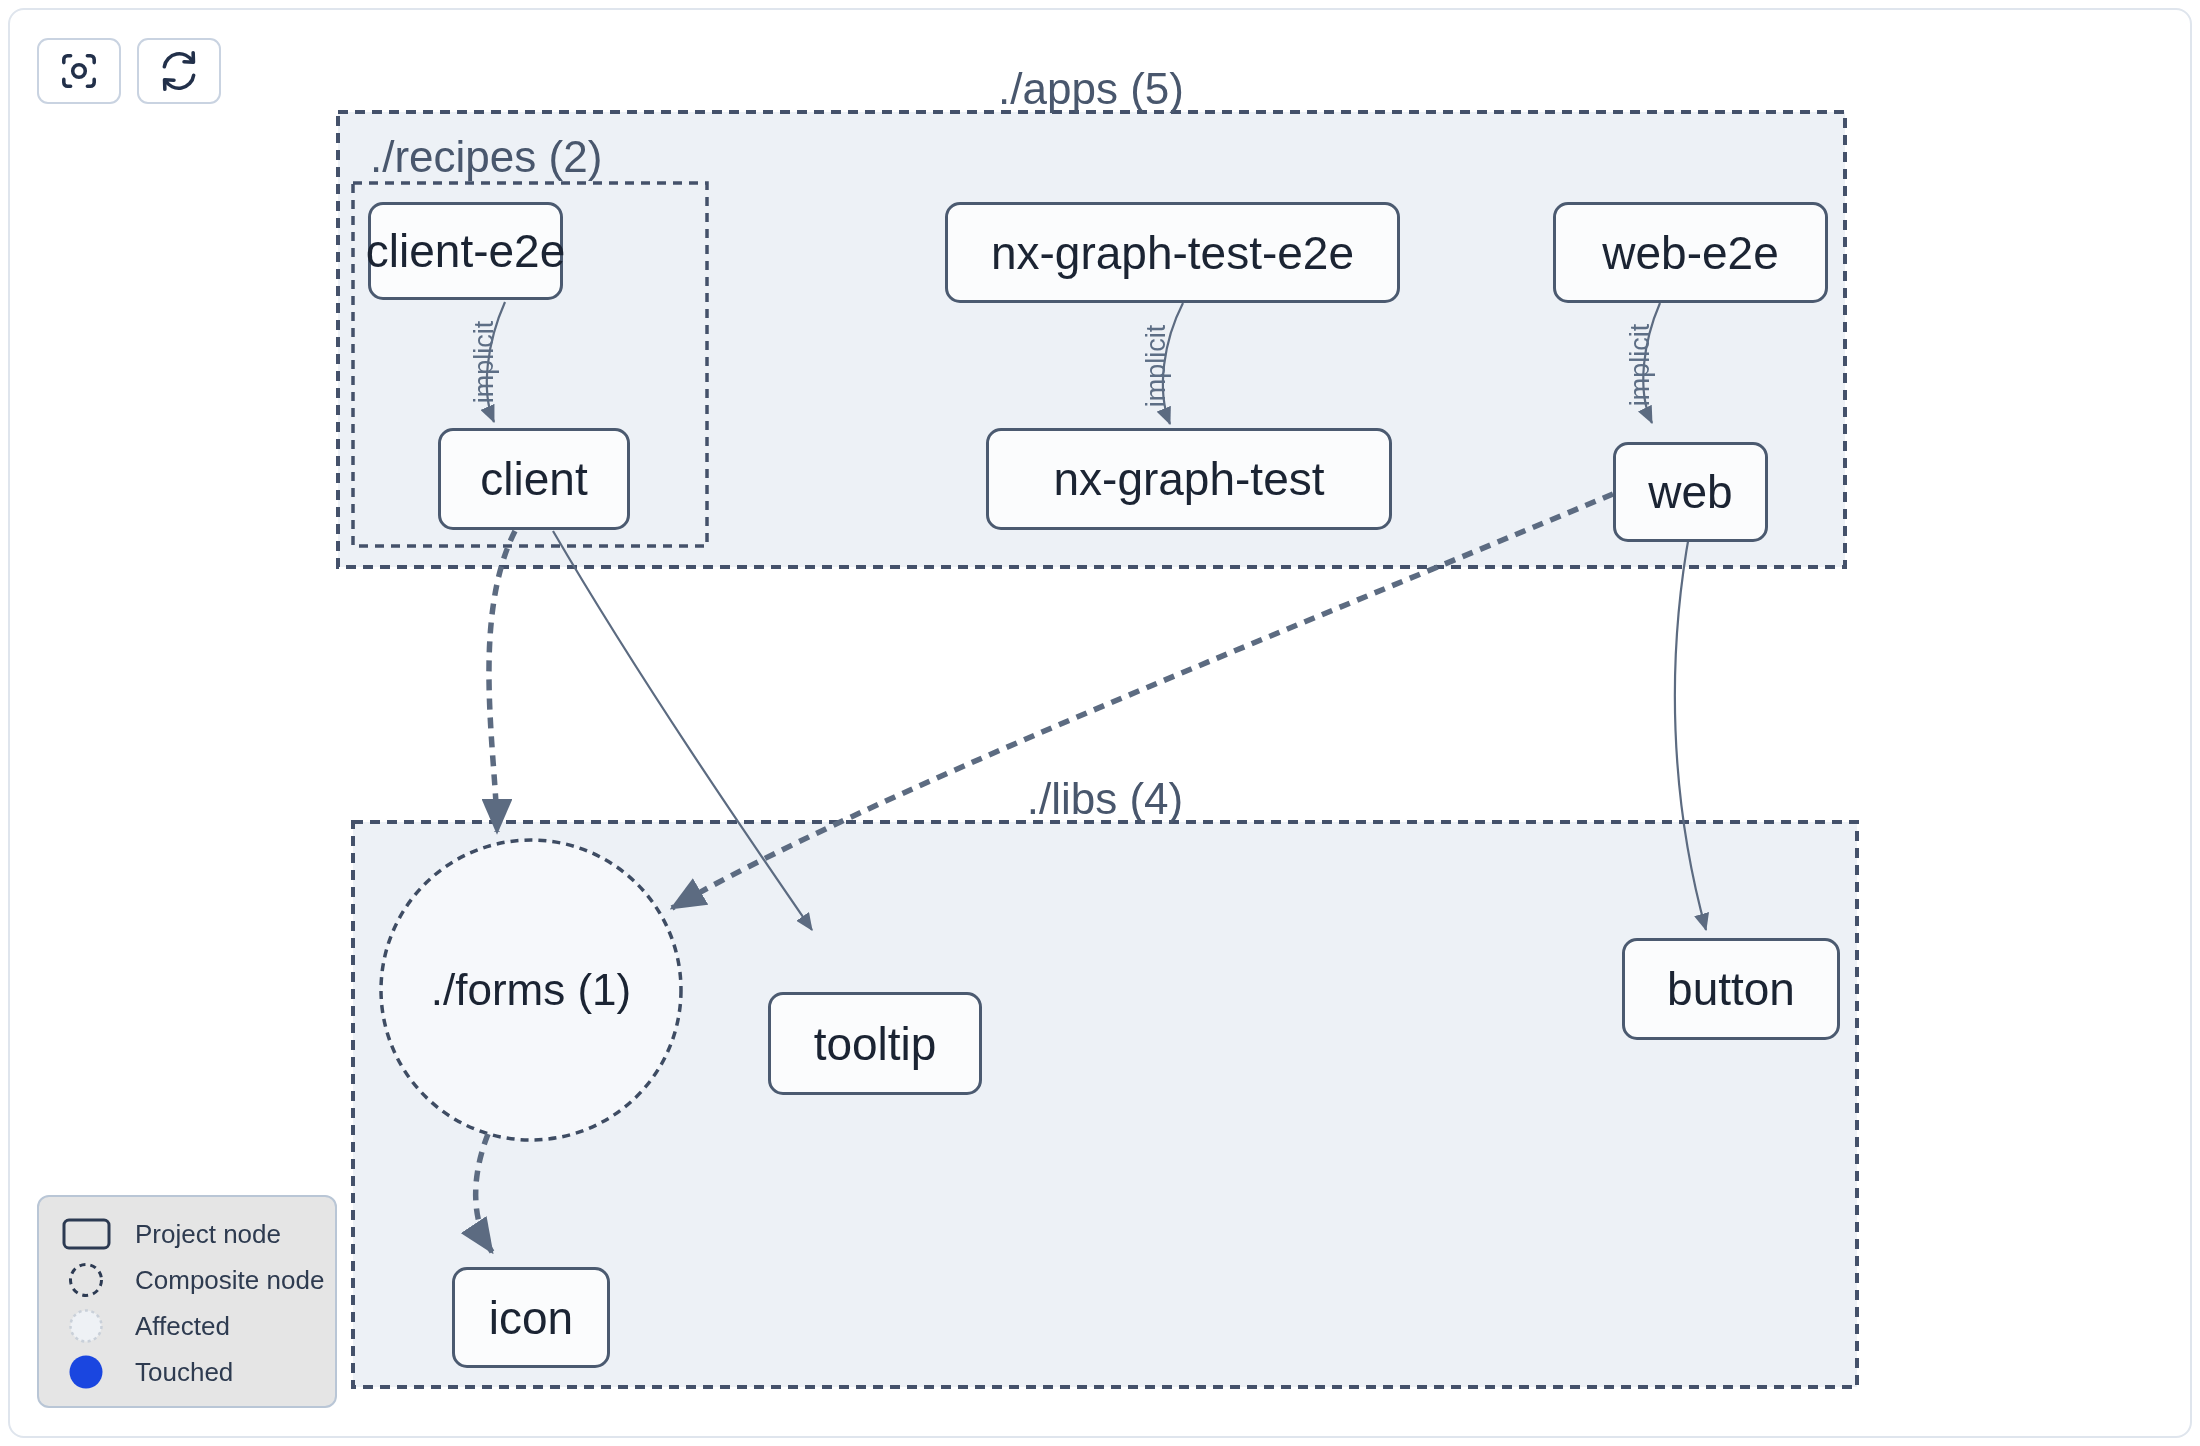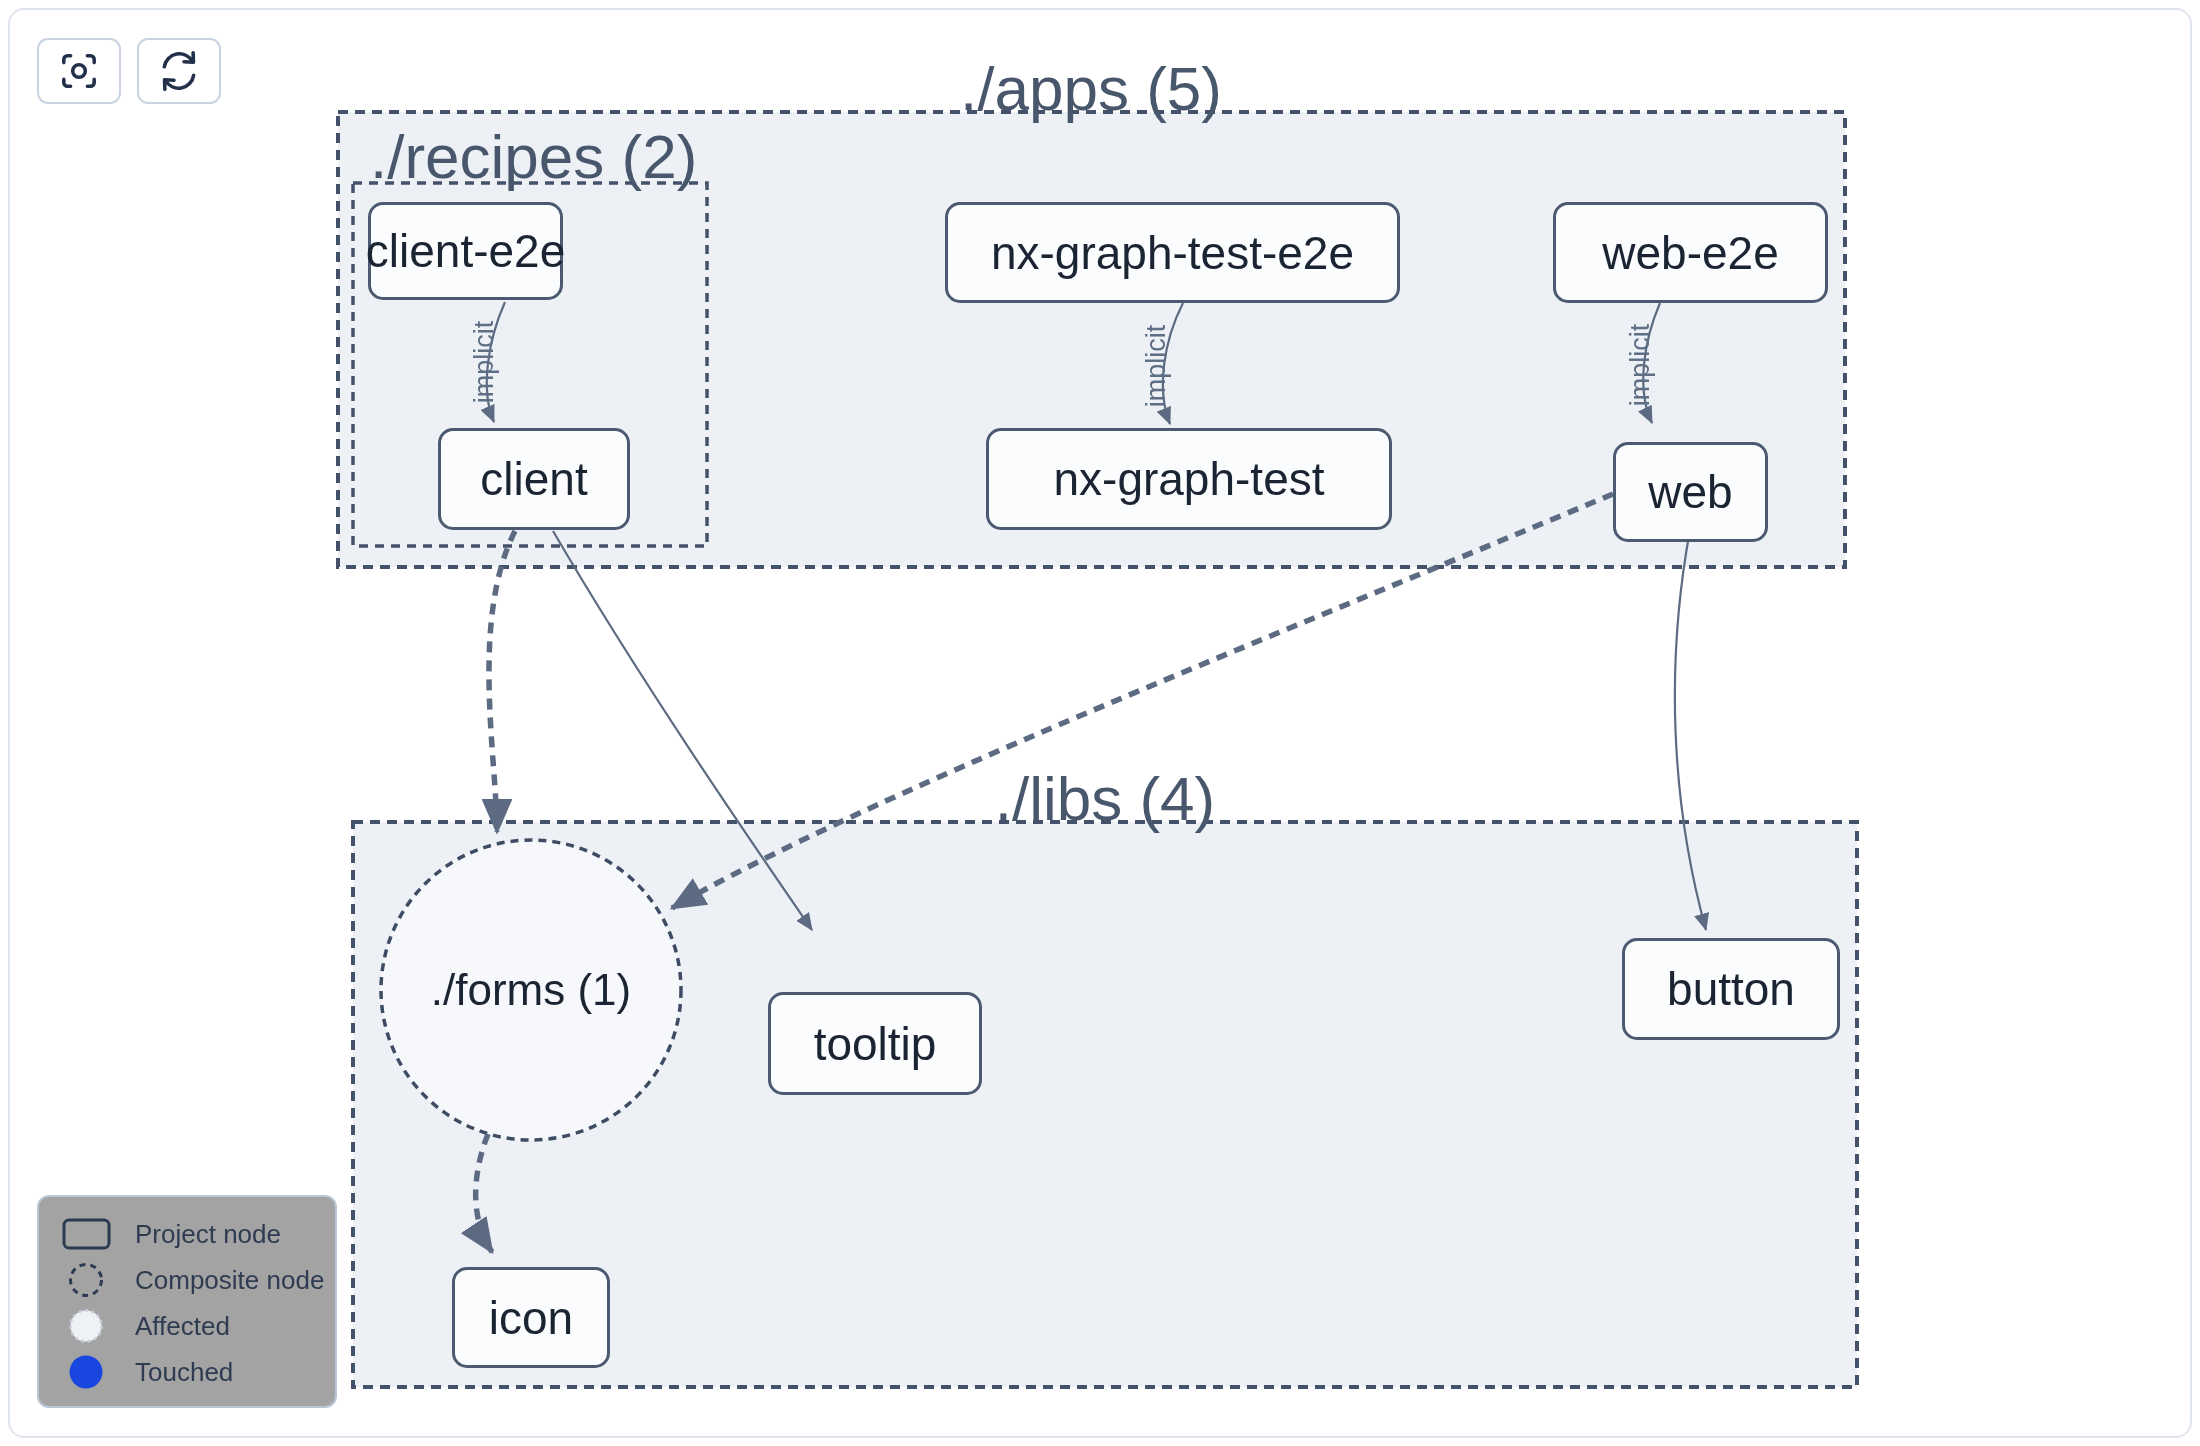--- a/index.html
+++ b/index.html
@@ -4,33 +4,33 @@
 <style>
   html,body{margin:0;padding:0;background:#ffffff;width:2200px;height:1446px;
     font-family:"Liberation Sans", sans-serif;}
   .stage{position:relative;width:2200px;height:1446px;overflow:hidden;}
   .card{position:absolute;left:8px;top:8px;right:8px;bottom:8px;background:#ffffff;
     border:2px solid #dfe5ed;border-radius:16px;z-index:0;}
   svg.graph{position:absolute;left:0;top:0;z-index:1;pointer-events:none;}
   .node{position:absolute;display:flex;align-items:center;justify-content:center;
     background:#fbfcfd;border:3px solid #4b5a70;border-radius:15px;box-sizing:border-box;
     font-size:46px;color:#1b2433;z-index:3;white-space:nowrap;cursor:pointer;}
-  .group-label{position:absolute;font-size:62px;color:#49576d;line-height:46px;
+  .group-label{position:absolute;font-size:44px;color:#49576d;line-height:46px;
     z-index:4;white-space:nowrap;}
   .centered{transform:translateX(-50%);}
   .forms-label{position:absolute;left:381px;top:840px;width:300px;height:300px;
     display:flex;align-items:center;justify-content:center;font-size:44px;color:#1b2433;
     z-index:3;white-space:nowrap;}
   .toolbar{position:absolute;left:37px;top:38px;display:flex;gap:16px;z-index:5;}
   .tool-btn{width:84px;height:66px;border-radius:11px;border:2px solid #c9d3e1;
     background:#ffffff;display:flex;align-items:center;justify-content:center;
     cursor:pointer;padding:0;}
   .tool-btn svg{display:block;}
   .legend{position:absolute;left:37px;top:1195px;width:300px;height:213px;
-    background:#a3a3a3;border:2px solid #b9c6d6;border-radius:12px;z-index:5;
+    background:#e5e5e5;border:2px solid #b9c6d6;border-radius:12px;z-index:5;
     box-sizing:border-box;padding-top:14px;}
   .lrow{display:flex;align-items:center;height:46px;padding-left:22px;}
   .lrow .sw{flex:0 0 52px;margin-right:22px;}
   .lrow span{font-size:26px;color:#2e3b50;}
 </style>
 </head>
 <body>
 
 <div class="stage">
   <div class="card"></div>

